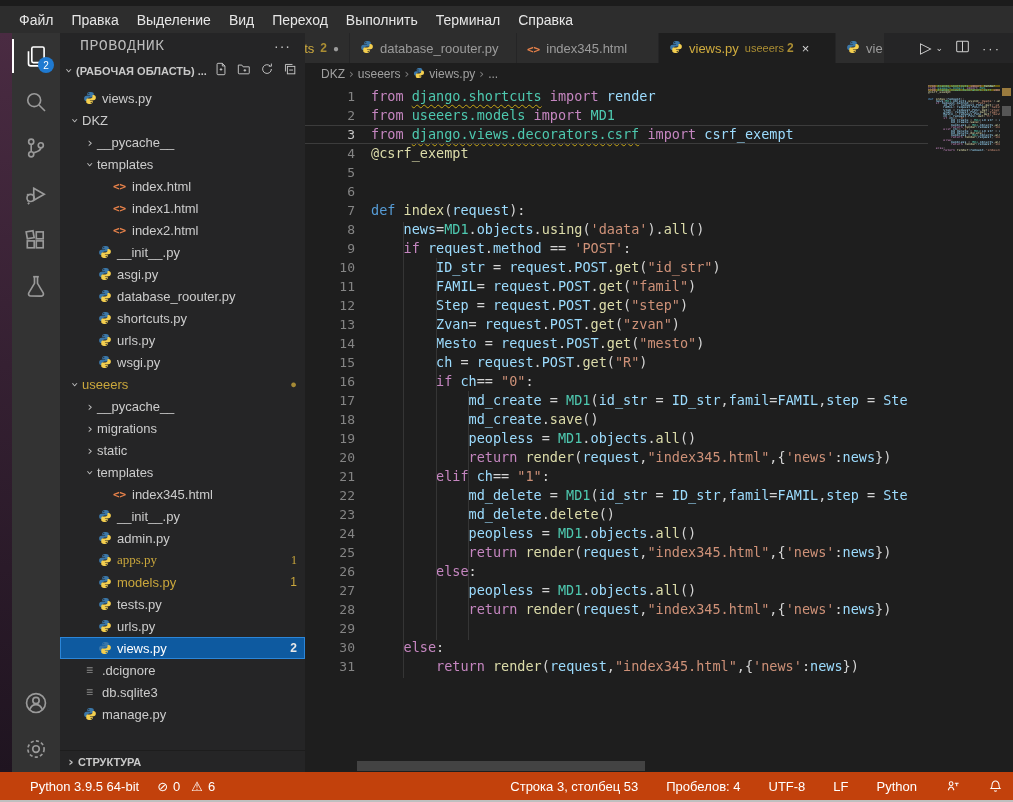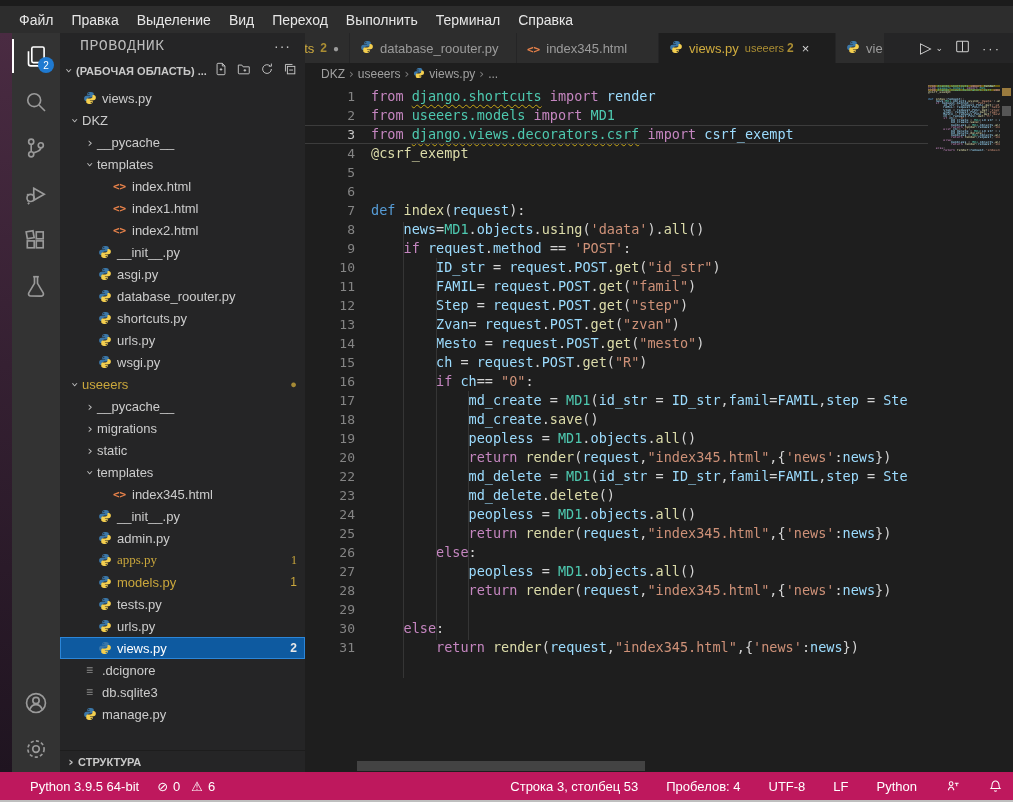--- a/index.html
+++ b/index.html
@@ -97,21 +97,21 @@
   .mm-line.warn { background:rgba(170,146,0,.55); }
   .mm-line .tk-w { color:#9a9a9a; }
 
   .vscrollbar { position:absolute; right:0; top:0; width:13px; bottom:0; background:#1e1e1e; }
   .vmark1 { position:absolute; left:2px; right:2px; top:3px; height:8px; background:#9a7b3e; }
   .vmark2 { position:absolute; left:2px; right:2px; top:21px; height:10px; background:#565656; }
   .hscrollbar { position:absolute; left:0; right:85px; bottom:0; height:12px; }
   .hthumb { position:absolute; left:52px; width:288px; top:1px; height:10px; background:#434343; }
 
   
-  .statusbar { height:28px; background:#be185d; color:#ffffff; display:flex; align-items:center;
+  .statusbar { height:28px; background:#c2410c; color:#ffffff; display:flex; align-items:center;
                font-size:13px; flex:0 0 auto; padding:0 10px 0 30px; }
   .sb-left, .sb-right { display:flex; align-items:center; gap:18px; }
   .sb-right { margin-left:auto; gap:28px; }
   .sb-item { display:flex; align-items:center; gap:5px; white-space:nowrap; }
   .sb-item .g { font-family:"DejaVu Sans", sans-serif; font-size:13px; }
   .sb-item svg { width:15px; height:15px; stroke:#ffffff; fill:none; stroke-width:1.1; }
   .bottom-line { height:2px; background:#bfbfbf; flex:0 0 auto; }
 </style>
 </head>
 <body>
@@ -513,20 +513,21 @@
             <div class="cl"><span class="ln">11</span><span class="lt"><span class="tk-w">        </span><span class="tk-v">FAMIL</span><span class="tk-w">= </span><span class="tk-v">request</span><span class="tk-w">.</span><span class="tk-v">POST</span><span class="tk-w">.</span><span class="tk-f">get</span><span class="tk-w">(</span><span class="tk-s">"famil"</span><span class="tk-w">)</span></span></div>
             <div class="cl"><span class="ln">12</span><span class="lt"><span class="tk-w">        </span><span class="tk-v">Step</span><span class="tk-w"> = </span><span class="tk-v">request</span><span class="tk-w">.</span><span class="tk-v">POST</span><span class="tk-w">.</span><span class="tk-f">get</span><span class="tk-w">(</span><span class="tk-s">"step"</span><span class="tk-w">)</span></span></div>
             <div class="cl"><span class="ln">13</span><span class="lt"><span class="tk-w">        </span><span class="tk-v">Zvan</span><span class="tk-w">= </span><span class="tk-v">request</span><span class="tk-w">.</span><span class="tk-v">POST</span><span class="tk-w">.</span><span class="tk-f">get</span><span class="tk-w">(</span><span class="tk-s">"zvan"</span><span class="tk-w">)</span></span></div>
             <div class="cl"><span class="ln">14</span><span class="lt"><span class="tk-w">        </span><span class="tk-v">Mesto</span><span class="tk-w"> = </span><span class="tk-v">request</span><span class="tk-w">.</span><span class="tk-v">POST</span><span class="tk-w">.</span><span class="tk-f">get</span><span class="tk-w">(</span><span class="tk-s">"mesto"</span><span class="tk-w">)</span></span></div>
             <div class="cl"><span class="ln">15</span><span class="lt"><span class="tk-w">        </span><span class="tk-v">ch</span><span class="tk-w"> = </span><span class="tk-v">request</span><span class="tk-w">.</span><span class="tk-v">POST</span><span class="tk-w">.</span><span class="tk-f">get</span><span class="tk-w">(</span><span class="tk-s">"R"</span><span class="tk-w">)</span></span></div>
             <div class="cl"><span class="ln">16</span><span class="lt"><span class="tk-w">        </span><span class="tk-k">if</span><span class="tk-w"> </span><span class="tk-v">ch</span><span class="tk-w">== </span><span class="tk-s">"0"</span><span class="tk-w">:</span></span></div>
             <div class="cl"><span class="ln">17</span><span class="lt"><span class="tk-w">            </span><span class="tk-v">md_create</span><span class="tk-w"> = </span><span class="tk-t">MD1</span><span class="tk-w">(</span><span class="tk-v">id_str</span><span class="tk-w"> = </span><span class="tk-v">ID_str</span><span class="tk-w">,</span><span class="tk-v">famil</span><span class="tk-w">=</span><span class="tk-v">FAMIL</span><span class="tk-w">,</span><span class="tk-v">step</span><span class="tk-w"> = </span><span class="tk-v">Ste</span></span></div>
             <div class="cl"><span class="ln">18</span><span class="lt"><span class="tk-w">            </span><span class="tk-v">md_create</span><span class="tk-w">.</span><span class="tk-f">save</span><span class="tk-w">()</span></span></div>
             <div class="cl"><span class="ln">19</span><span class="lt"><span class="tk-w">            </span><span class="tk-v">peopless</span><span class="tk-w"> = </span><span class="tk-t">MD1</span><span class="tk-w">.</span><span class="tk-v">objects</span><span class="tk-w">.</span><span class="tk-f">all</span><span class="tk-w">()</span></span></div>
             <div class="cl"><span class="ln">20</span><span class="lt"><span class="tk-w">            </span><span class="tk-k">return</span><span class="tk-w"> </span><span class="tk-f">render</span><span class="tk-w">(</span><span class="tk-v">request</span><span class="tk-w">,</span><span class="tk-s">"index345.html"</span><span class="tk-w">,{</span><span class="tk-s">'news'</span><span class="tk-w">:</span><span class="tk-v">news</span><span class="tk-w">})</span></span></div>
+            <div class="cl"><span class="ln">21</span><span class="lt"><span class="tk-w">        </span><span class="tk-k">elif</span><span class="tk-w"> </span><span class="tk-v">ch</span><span class="tk-w">== </span><span class="tk-s">"1"</span><span class="tk-w">:</span></span></div>
             <div class="cl"><span class="ln">22</span><span class="lt"><span class="tk-w">            </span><span class="tk-v">md_delete</span><span class="tk-w"> = </span><span class="tk-t">MD1</span><span class="tk-w">(</span><span class="tk-v">id_str</span><span class="tk-w"> = </span><span class="tk-v">ID_str</span><span class="tk-w">,</span><span class="tk-v">famil</span><span class="tk-w">=</span><span class="tk-v">FAMIL</span><span class="tk-w">,</span><span class="tk-v">step</span><span class="tk-w"> = </span><span class="tk-v">Ste</span></span></div>
             <div class="cl"><span class="ln">23</span><span class="lt"><span class="tk-w">            </span><span class="tk-v">md_delete</span><span class="tk-w">.</span><span class="tk-f">delete</span><span class="tk-w">()</span></span></div>
             <div class="cl"><span class="ln">24</span><span class="lt"><span class="tk-w">            </span><span class="tk-v">peopless</span><span class="tk-w"> = </span><span class="tk-t">MD1</span><span class="tk-w">.</span><span class="tk-v">objects</span><span class="tk-w">.</span><span class="tk-f">all</span><span class="tk-w">()</span></span></div>
             <div class="cl"><span class="ln">25</span><span class="lt"><span class="tk-w">            </span><span class="tk-k">return</span><span class="tk-w"> </span><span class="tk-f">render</span><span class="tk-w">(</span><span class="tk-v">request</span><span class="tk-w">,</span><span class="tk-s">"index345.html"</span><span class="tk-w">,{</span><span class="tk-s">'news'</span><span class="tk-w">:</span><span class="tk-v">news</span><span class="tk-w">})</span></span></div>
             <div class="cl"><span class="ln">26</span><span class="lt"><span class="tk-w">        </span><span class="tk-k">else</span><span class="tk-w">:</span></span></div>
             <div class="cl"><span class="ln">27</span><span class="lt"><span class="tk-w">            </span><span class="tk-v">peopless</span><span class="tk-w"> = </span><span class="tk-t">MD1</span><span class="tk-w">.</span><span class="tk-v">objects</span><span class="tk-w">.</span><span class="tk-f">all</span><span class="tk-w">()</span></span></div>
             <div class="cl"><span class="ln">28</span><span class="lt"><span class="tk-w">            </span><span class="tk-k">return</span><span class="tk-w"> </span><span class="tk-f">render</span><span class="tk-w">(</span><span class="tk-v">request</span><span class="tk-w">,</span><span class="tk-s">"index345.html"</span><span class="tk-w">,{</span><span class="tk-s">'news'</span><span class="tk-w">:</span><span class="tk-v">news</span><span class="tk-w">})</span></span></div>
             <div class="cl"><span class="ln">29</span><span class="lt"></span></div>
             <div class="cl"><span class="ln">30</span><span class="lt"><span class="tk-w">    </span><span class="tk-k">else</span><span class="tk-w">:</span></span></div>
             <div class="cl"><span class="ln">31</span><span class="lt"><span class="tk-w">        </span><span class="tk-k">return</span><span class="tk-w"> </span><span class="tk-f">render</span><span class="tk-w">(</span><span class="tk-v">request</span><span class="tk-w">,</span><span class="tk-s">"index345.html"</span><span class="tk-w">,{</span><span class="tk-s">'news'</span><span class="tk-w">:</span><span class="tk-v">news</span><span class="tk-w">})</span></span></div>

